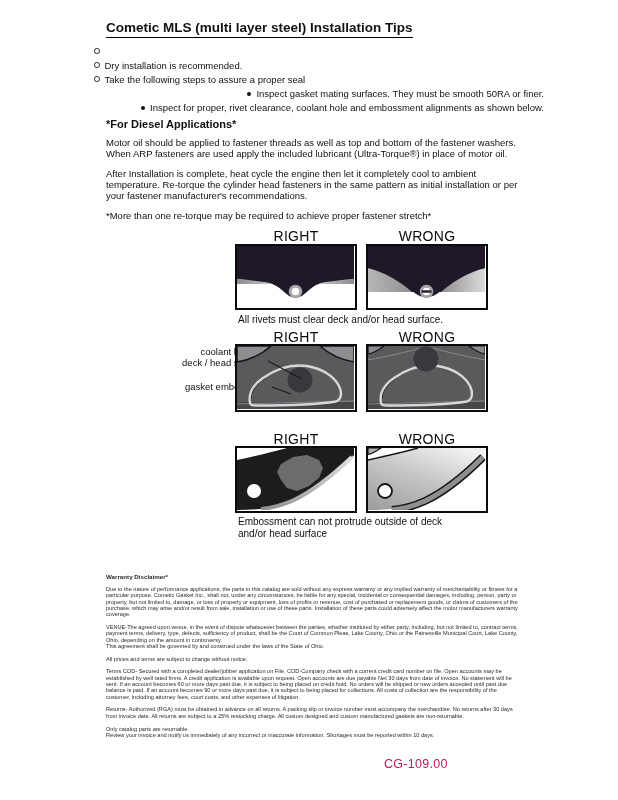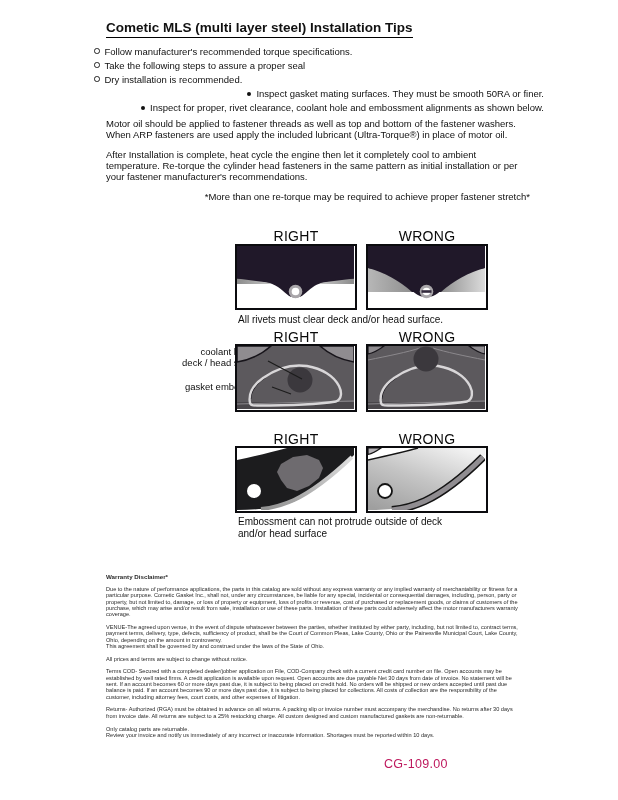--- a/index.html
+++ b/index.html
@@ -18,21 +18,21 @@
   .tips { position:absolute; left:94px; top:45px; width:450px; font-size:9.5px; }
   .tip { height:14px; line-height:14px; white-space:nowrap; }
   .tip.sub { margin-left:23px;text-align:right; }
   .marker { display:inline-block; margin-right:5px; vertical-align:1.5px; }
   .marker.ring { width:3.5px; height:3.5px; border:1px solid #222; border-radius:50%; }
   .marker.dot { width:4px; height:4px; background:#111; border-radius:50%; }
   
   .diesel { position:absolute; left:106px; top:118px; width:424px; }
   .d-head { font-size:11px; font-weight:bold; margin:0 0 7px 0; }
   .body-p { font-size:9.5px; line-height:11px; margin:0 0 9px 0; }
-  .body-p.note { margin-top:0;text-align:right; }
+  .body-p.note { margin-top:0; }
   
   .dgm-label { position:absolute; width:122px; text-align:center; font-size:14px; letter-spacing:0.3px; color:#0a0a0a; }
   .dbox { position:absolute; width:122px; border:2.5px solid #0b0b0e; box-sizing:border-box; background:#fff; }
   .dbox svg { display:block; }
   .h1 { height:66px; } .h2 { height:68px; } .h3 { height:67px; }
   .cap { position:absolute; left:238px; font-size:10px; line-height:12px; color:#0f0f0f; }
   .ann { position:absolute; text-align:right; font-size:9.5px; line-height:11px; color:#0f0f0f; }
   .overlay { position:absolute; left:0; top:0; pointer-events:none; }
   
   .legal { position:absolute; left:106px; top:573px; width:412px; color:#2a2a2a; }
@@ -43,28 +43,29 @@
   .code { position:absolute; left:384px; top:757px; font-size:12.5px; letter-spacing:0.3px; color:#be185d; }
 </style>
 </head>
 <body>
 
 <div class="page">
 
   <div class="title">Cometic MLS (multi layer steel) Installation Tips</div>
 
   <div class="tips">
-    <div class="tip"><span class="marker ring"></span><span>Follow manufacturer's recommended torque specifications.</span></div>
+    <div class="tip"><span class="marker ring"></span></div>
+    <div class="tip"><span class="marker ring"></span><span>Dry installation is recommended.</span></div>
     <div class="tip"><span class="marker ring"></span><span>Take the following steps to assure a proper seal</span></div>
-    <div class="tip"><span class="marker ring"></span><span>Dry installation is recommended.</span></div>
     <div class="tip sub"><span class="marker dot"></span><span>Inspect gasket mating surfaces.  They must be smooth 50RA or finer.</span></div>
     <div class="tip sub"><span class="marker dot"></span><span>Inspect for proper, rivet clearance, coolant hole and embossment alignments as shown below.</span></div>
   </div>
 
   <div class="diesel">
+    <div class="d-head">*For Diesel Applications*</div>
     <p class="body-p">Motor oil should be applied to fastener threads as well as top and bottom of the fastener washers. When ARP fasteners are used apply the included lubricant (Ultra-Torque®) in place of motor oil.</p>
     <p class="body-p">After Installation is complete, heat cycle the engine then let it completely cool to ambient temperature. Re-torque the cylinder head fasteners in the same pattern as initial installation or per your fastener manufacturer's recommendations.</p>
     <p class="body-p note">*More than one re-torque may be required to achieve proper fastener stretch*</p>
   </div>
 
   <div class="dgm-label" style="left:235px; top:228px;">RIGHT</div>
   <div class="dgm-label" style="left:366px; top:228px;">WRONG</div>
 
   <div class="dbox h1" style="left:235px; top:244px;">
     <svg width="117" height="61" viewBox="0 0 117 61">

